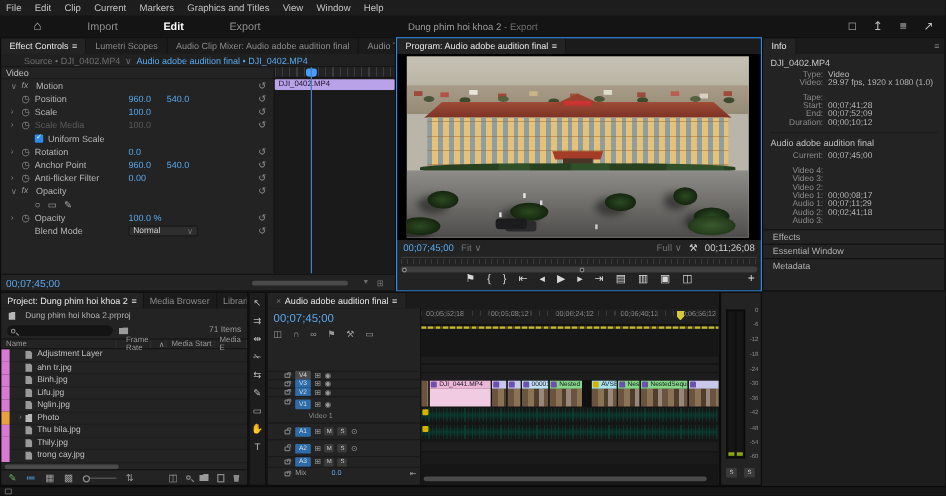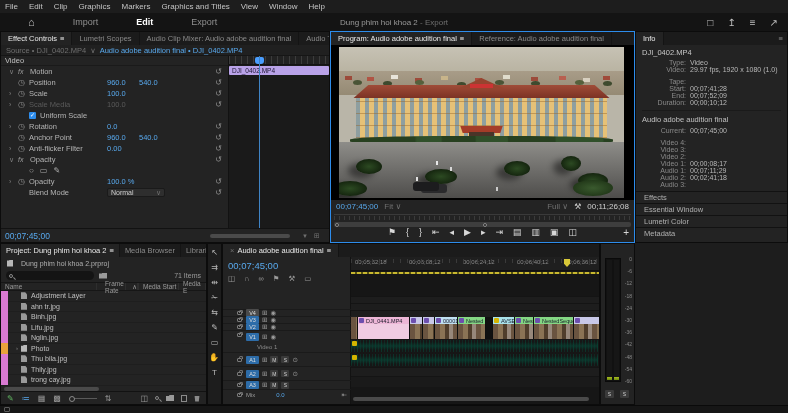--- a/index.html
+++ b/index.html
@@ -22,21 +22,21 @@
   .panel { position:absolute; background:#232323; border:1px solid #0c0c0c; overflow:hidden; }
   .tabbar { height:13px; background:#1b1b1b; display:flex; align-items:center; font-size:7.5px; color:#8a8a8a; white-space:nowrap; overflow:hidden; }
   .tab { padding:0 7px; height:13px; display:flex; align-items:center; gap:3px; border-right:1px solid #141414; }
   .tab.active { background:#232323; color:#e8e8e8; }
   .pmenu { margin-left:auto; margin-right:4px; color:#8a8a8a; }
   .blue { color:#58a8ec; }
   .dim { color:#6f6f6f; }
 
   
   .ec { left:0; top:31px; width:330px; height:212px; }
-  .ec-src { height:11px; display:flex; align-items:center; gap:4px; font-size:7.5px; color:#9a9a9a; padding-left:5px; border-bottom:1px solid #161616; background:#202020; }
+  .ec-src { height:11px; display:flex; align-items:center; gap:4px; font-size:7.5px; color:#9a9a9a; padding-left:19px; border-bottom:1px solid #161616; background:#202020; }
   .ec-body { position:absolute; left:0; top:24px; bottom:14px; width:228px; overflow:hidden; border-right:1px solid #121212; }
   .ec-vh { height:10px; font-size:7.5px; color:#c0c0c0; display:flex; align-items:center; padding-left:4px; border-bottom:1px solid #1a1a1a; }
   .erow { height:11px; display:flex; align-items:center; font-size:7.5px; color:#b4b4b4; position:relative; padding-left:8px; }
   .erow .tw { width:9px; color:#7d7d7d; font-size:7px; }
   .erow .sw { width:11px; color:#8d8d8d; font-size:8px; }
   .erow .fxb { width:12px; color:#9d9d9d; font-style:italic; font-size:7px; }
   .erow .elab { width:78px; }
   .erow .eval { color:#58a8ec; width:32px; }
   .erow .eval2 { color:#58a8ec; }
   .erow.disabled .elab, .erow.disabled .eval { color:#5a5a5a; }
@@ -184,21 +184,21 @@
 </style>
 </head>
 <body>
 
 <div class="app">
 
   <div class="menubar">
     <span>File</span>
     <span>Edit</span>
     <span>Clip</span>
-    <span>Graphics</span>
+    <span>Current</span>
     <span>Markers</span>
     <span>Graphics and Titles</span>
     <span>View</span>
     <span>Window</span>
     <span>Help</span>
   </div>
 
   <div class="header">
     <span class="home">⌂</span>
     <span class="wtab">Import</span>
@@ -330,21 +330,20 @@
       <span class="dim" style="margin-left:6px; font-size:7px;">⊞</span>
     </div>
   </section>
 
   <section class="panel prog">
     <div class="tabbar">
       <span class="tab active">
           <span>Program: Audio adobe audition final</span>
           <span>≡</span>
         </span>
-      <span class="tab">Reference: Audio adobe audition final</span>
     </div>
     <div class="vidwrap">
       <div class="scene">
         <div class="sky"></div>
         <div class="town">
             <span class="dots"></span>
             <span class="trees"></span>
           </div>
         <div class="bldg-roof"></div>
         <div class="pediment"></div>
@@ -459,21 +458,20 @@
           <span class="il">Audio 2:</span>
           <span class="iv">00;02;41;18</span>
         </div>
       <div class="irow">
           <span class="il">Audio 3:</span>
           <span class="iv"></span>
         </div>
     </div>
     <div class="acc">Effects</div>
     <div class="acc">Essential Window</div>
-    <div class="acc">Lumetri Color</div>
     <div class="acc">Metadata</div>
 
   </section>
 
   <section class="panel proj">
     <div class="tabbar">
       <span class="tab active">
           <span>Project: Dung phim hoi khoa 2</span>
           <span>≡</span>
         </span>

